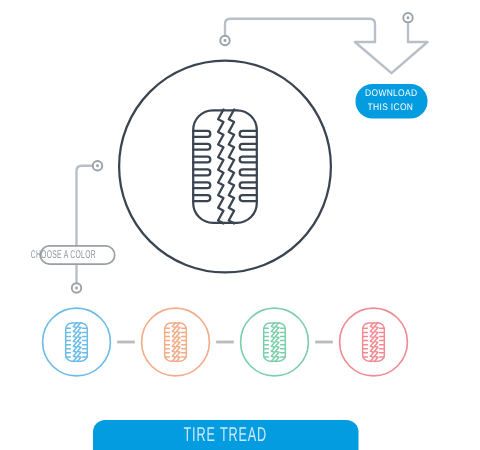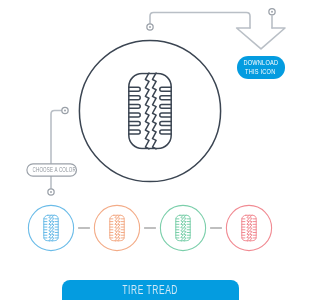--- a/index.html
+++ b/index.html
@@ -2,21 +2,21 @@
 <html><head>
 <meta charset="utf-8">
 <title>Tire tread line icon</title>
 <style>
   html,body{margin:0;padding:0;}
   body{width:300px;height:300px;background:#fff;overflow:hidden;
        font-family:"Liberation Sans",sans-serif;
        -webkit-font-smoothing:antialiased;}
   #stage{position:relative;width:300px;height:300px;}
   svg{position:absolute;left:0;top:0;}
-  .pill-label{position:absolute;left:29px;top:163.3px;width:50.4px;height:13px;
+  .pill-label{position:absolute;left:17px;top:163.3px;width:50.4px;height:13px;
     display:flex;align-items:center;justify-content:center;
     font-size:7.5px;letter-spacing:0.35px;color:#8d939b;white-space:nowrap;}
   .pill-label>span{display:inline-block;transform:scaleX(0.60) translateZ(0);transform-origin:center;}
   .dl-btn{position:absolute;left:236.5px;top:56px;width:48px;height:22.5px;
     border-radius:11.25px;background:#049ce0;color:#fff;
     display:flex;flex-direction:column;align-items:center;justify-content:center;
     font-size:6.4px;line-height:8.7px;letter-spacing:0.25px;padding-top:1.6px;box-sizing:border-box;}
   .dl-btn>span{display:block;transform:scaleX(0.88) translateZ(0);transform-origin:center;white-space:nowrap;}
   .caption{position:absolute;left:62px;top:279.5px;width:177px;height:24px;
     border-radius:8px 8px 0 0;background:#049ce0;color:#cfe9f8;

